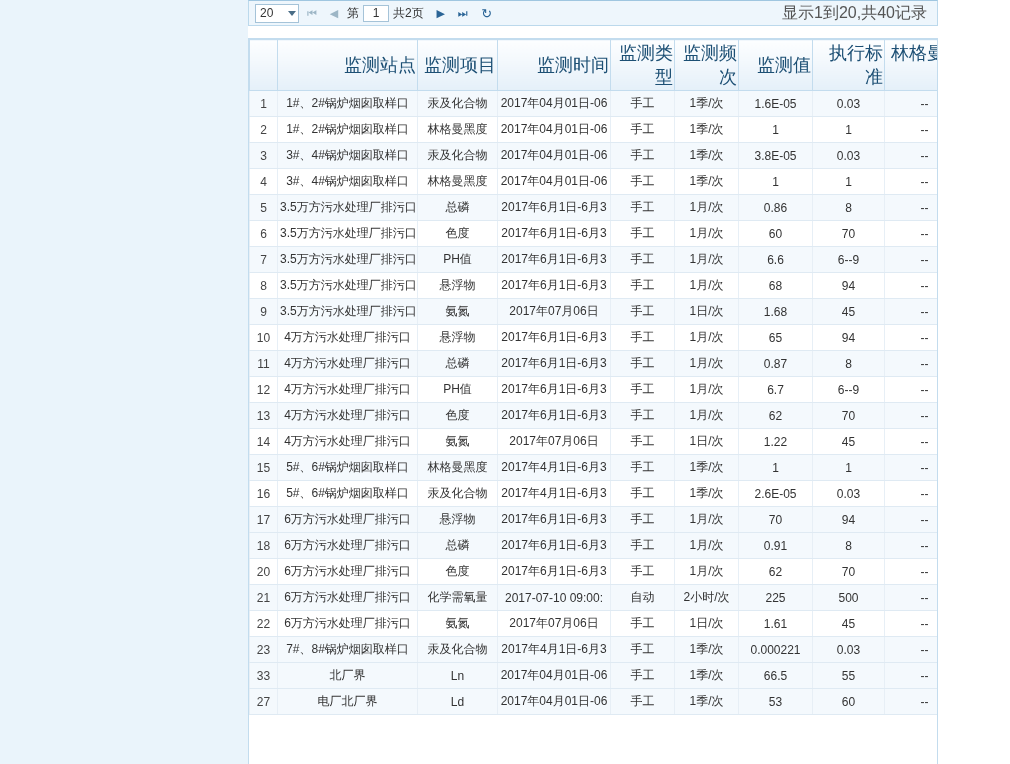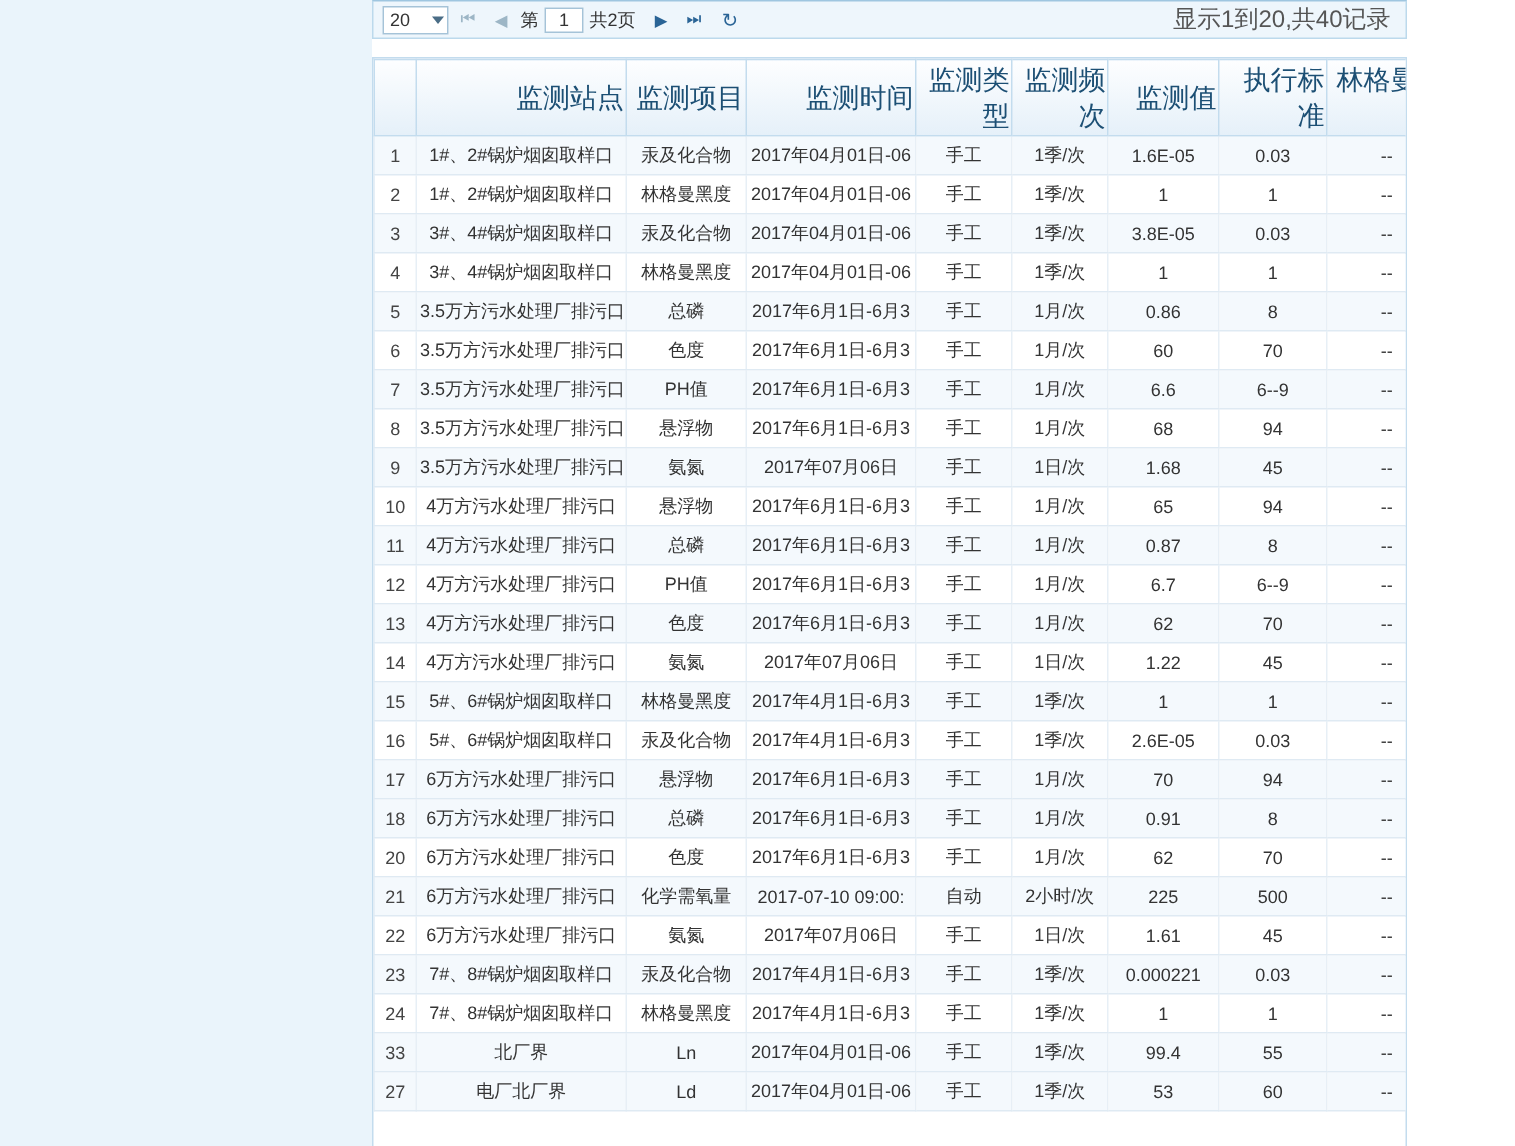--- a/index.html
+++ b/index.html
@@ -447,39 +447,28 @@
               <td class="idx">23</td>
               <td>7#、8#锅炉烟囱取样口</td>
               <td>汞及化合物</td>
               <td>2017年4月1日-6月3</td>
               <td>手工</td>
               <td>1季/次</td>
               <td>0.000221</td>
               <td>0.03</td>
               <td>--</td>
             </tr>
-            <tr class="even">
-              <td class="idx">24</td>
-              <td>7#、8#锅炉烟囱取样口</td>
-              <td>林格曼黑度</td>
-              <td>2017年4月1日-6月3</td>
-              <td>手工</td>
-              <td>1季/次</td>
-              <td>1</td>
-              <td>1</td>
-              <td>--</td>
-            </tr>
             <tr class="odd">
               <td class="idx">33</td>
               <td>北厂界</td>
               <td>Ln</td>
               <td>2017年04月01日-06</td>
               <td>手工</td>
               <td>1季/次</td>
-              <td>99.4</td>
+              <td>66.5</td>
               <td>55</td>
               <td>--</td>
             </tr>
             <tr class="odd">
               <td class="idx">27</td>
               <td>电厂北厂界</td>
               <td>Ld</td>
               <td>2017年04月01日-06</td>
               <td>手工</td>
               <td>1季/次</td>

